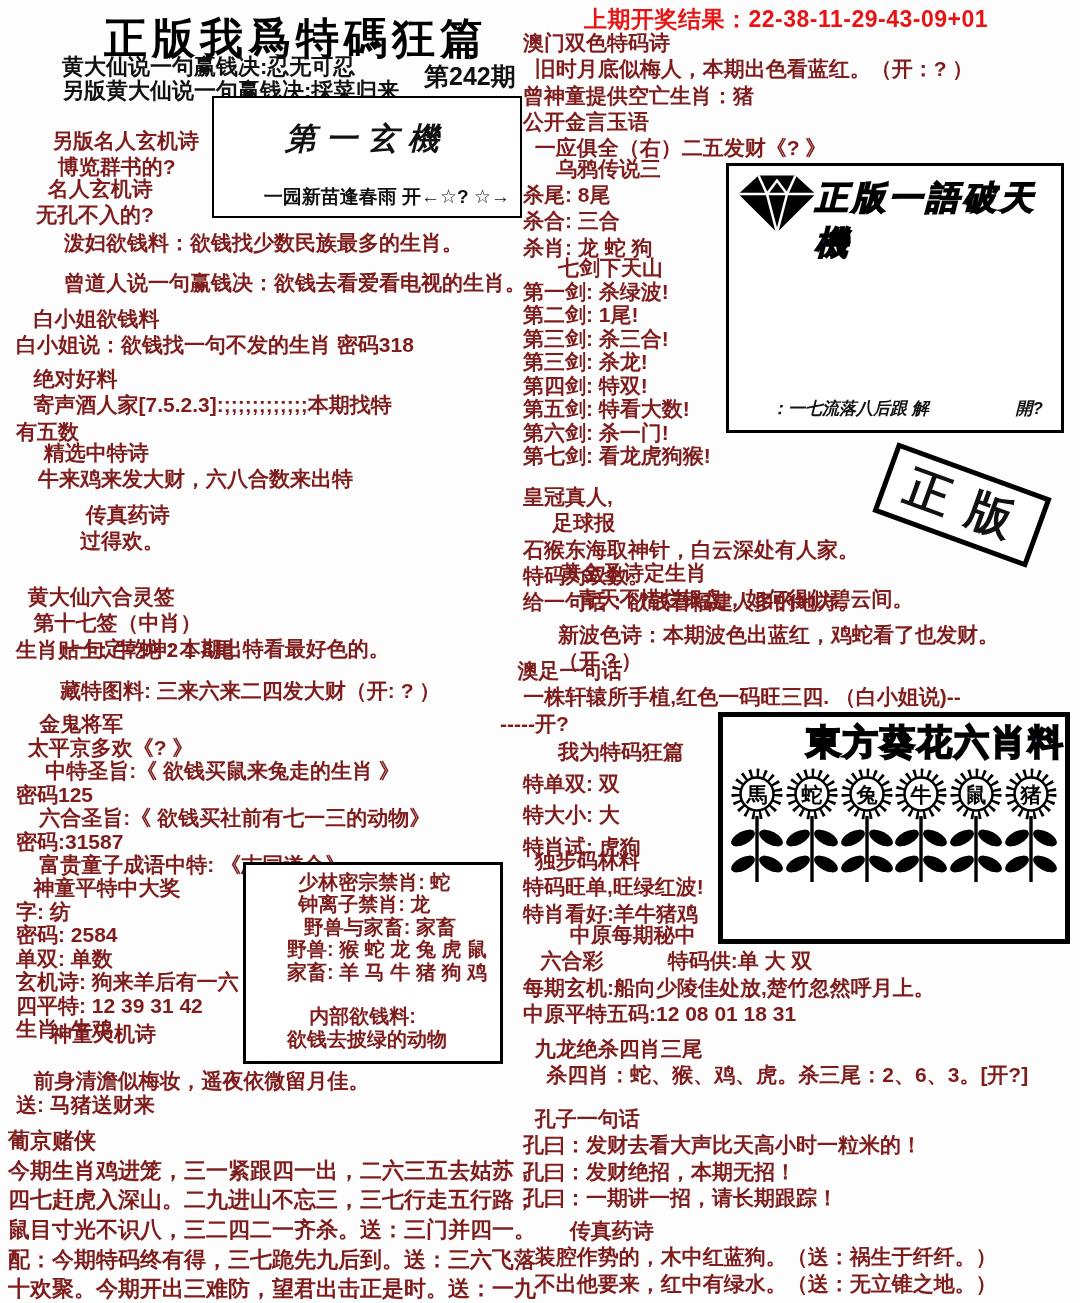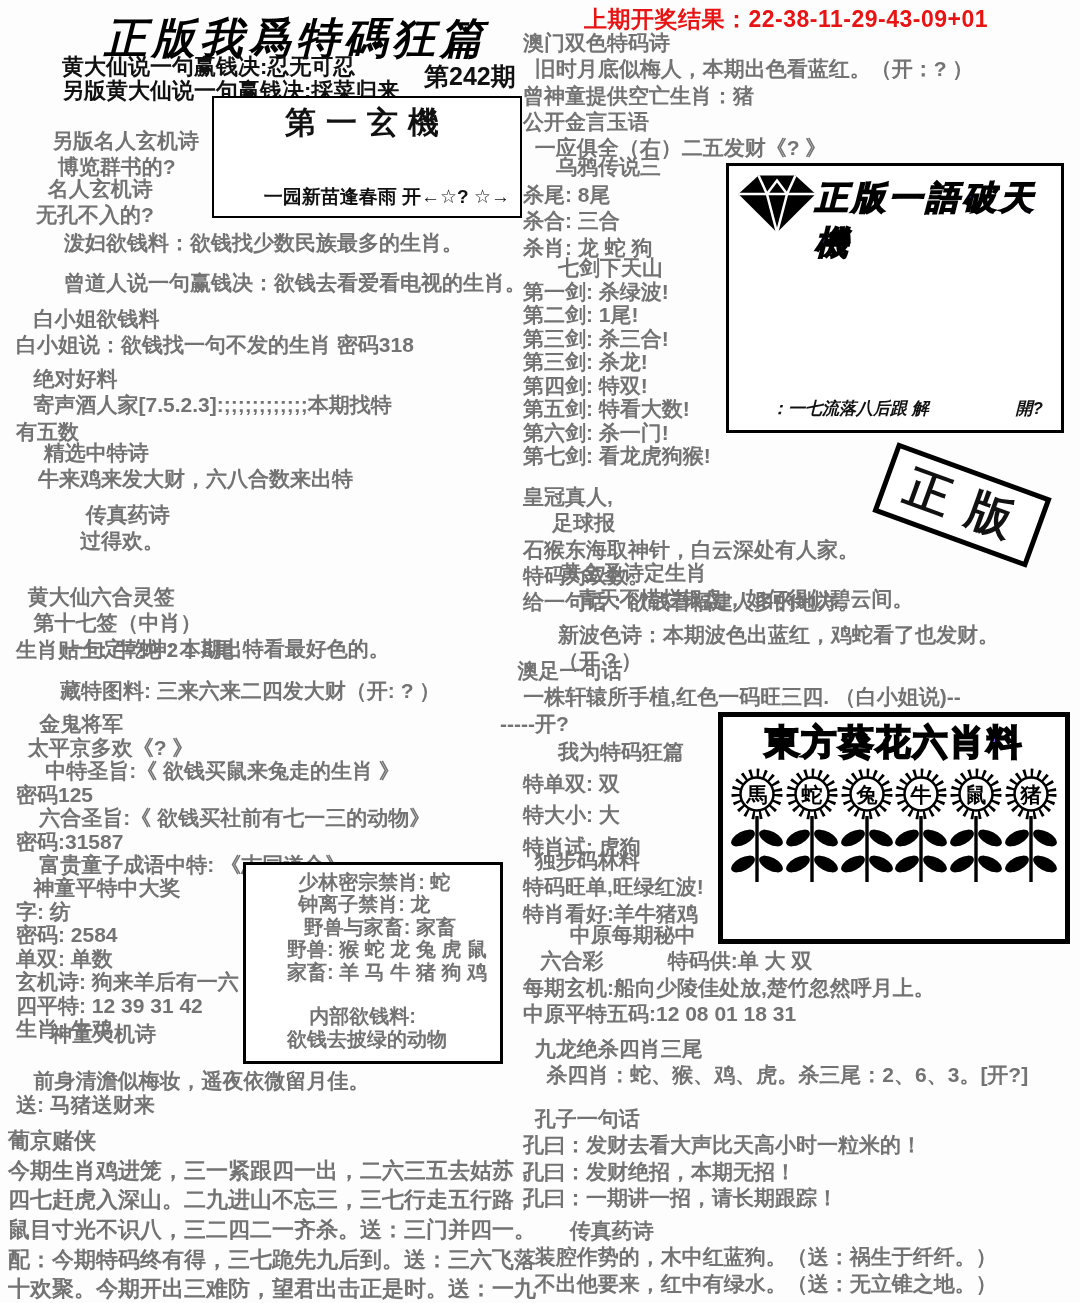--- a/index.html
+++ b/index.html
@@ -3,40 +3,40 @@
 <meta charset="utf-8">
 <style>
   html,body{margin:0;padding:0;}
   body{
     width:1080px;height:1303px;position:relative;background:#fdfdfd;
     font-family:"Liberation Sans","DejaVu Sans",sans-serif;
     color:#111;overflow:hidden;
   }
   .sec{
     position:absolute;white-space:pre-wrap;
-    font-weight:bold;font-size:21px;line-height:1.25;color:#737373;
+    font-weight:bold;font-size:21px;line-height:1.25;color:#7f1d1d;
   }
   .lh-tight{line-height:1.12;}
   .lh-wide{line-height:1.5;}
   .lh-loose{line-height:1.35;}
   .red-result{
     position:absolute;left:584px;top:4px;font-size:23px;font-weight:bold;
     color:#e81313;letter-spacing:.5px;
   }
   .main-title{
     position:absolute;left:104px;top:10px;font-size:43px;font-weight:bold;
-    font-style:italic;letter-spacing:5px;color:#000;
+    letter-spacing:5px;color:#000;
   }
   .intro{position:absolute;left:62px;top:55px;font-size:22px;font-weight:bold;white-space:pre-wrap;line-height:1.1;}
   .issue{position:absolute;left:424px;top:60px;font-size:25px;font-weight:bold;}
   .box{position:absolute;background:#fff;border:3px solid #000;z-index:3;}
   .first-box{left:212px;top:96px;width:306px;height:118px;border-width:2.5px;}
   .first-box .bt{
-    text-align:center;font-size:31px;font-weight:bold;
-    letter-spacing:10px;margin-top:4px;
+    text-align:center;font-size:31px;font-weight:bold;font-style:italic;
+    letter-spacing:10px;margin-top:20px;
   }
   .first-box .bv{
     position:absolute;right:10px;bottom:6px;font-size:19px;font-weight:bold;
   }
   .diamond-box{left:726px;top:163px;width:332px;height:264px;}
   .diamond-box .dtitle{
     position:absolute;left:86px;top:10px;font-size:33px;font-weight:bold;font-style:italic;
     letter-spacing:4px;color:#4c1d95;-webkit-text-stroke:1.6px #000;
     text-shadow:0 0 1px #000;
   }
@@ -46,21 +46,21 @@
   .stamp{
     position:absolute;left:880px;top:468px;width:164px;height:74px;z-index:4;
     border:5px solid #000;background:#fff;transform:rotate(20deg);
     display:flex;align-items:center;justify-content:center;
     font-size:46px;font-weight:bold;letter-spacing:20px;padding-left:14px;box-sizing:border-box;
   }
   .inner-box{left:243px;top:862px;width:254px;height:196px;border-width:3px;}
   .inner-box .ib-text{padding:6px 4px 0 8px;font-size:20px;}
   .sun-box{left:718px;top:712px;width:342px;height:222px;border-width:5px;z-index:4;}
   .sun-title{
-    text-align:center;font-size:35px;font-weight:bold;letter-spacing:2px;margin-top:2px;
+    text-align:right;font-size:35px;font-weight:bold;letter-spacing:2px;margin-top:2px;
     color:#8b5cf6;-webkit-text-stroke:2px #000;text-shadow:0 0 1px #000;
   }
   .flowers{display:flex;justify-content:space-between;padding:0 8px;height:116px;}
   .flower{position:relative;width:52px;height:116px;}
   .numbers{
     border-top:3px solid #000;text-align:center;font-size:25px;font-weight:bold;
     font-family:"DejaVu Sans","Liberation Sans",sans-serif;line-height:1.05;
     letter-spacing:1px;word-spacing:5px;padding-top:2px;
   }
 </style>
@@ -133,21 +133,21 @@
 
     内部欲钱料:
 欲钱去披绿的动物</div>
 </div>
 
 <div class="sec" style="left:523px;top:30px;">澳门双色特码诗
   旧时月底似梅人，本期出色看蓝红。（开：? ）
 曾神童提供空亡生肖：猪
 公开金言玉语
   一应俱全（右）二五发财《? 》</div>
-<div class="sec" style="left:556px;top:156px;font-family:Liberation Mono, monospace;">乌鸦传说三</div>
+<div class="sec" style="left:556px;top:156px;">乌鸦传说三</div>
 <div class="sec" style="left:523px;top:182px;">杀尾: 8尾
 杀合: 三合
 杀肖: 龙 蛇 狗</div>
 <div class="sec lh-tight" style="left:523px;top:256px;">      七剑下天山
 第一剑: 杀绿波!
 第二剑: 1尾!
 第三剑: 杀三合!
 第三剑: 杀龙!
 第四剑: 特双!
 第五剑: 特看大数!

